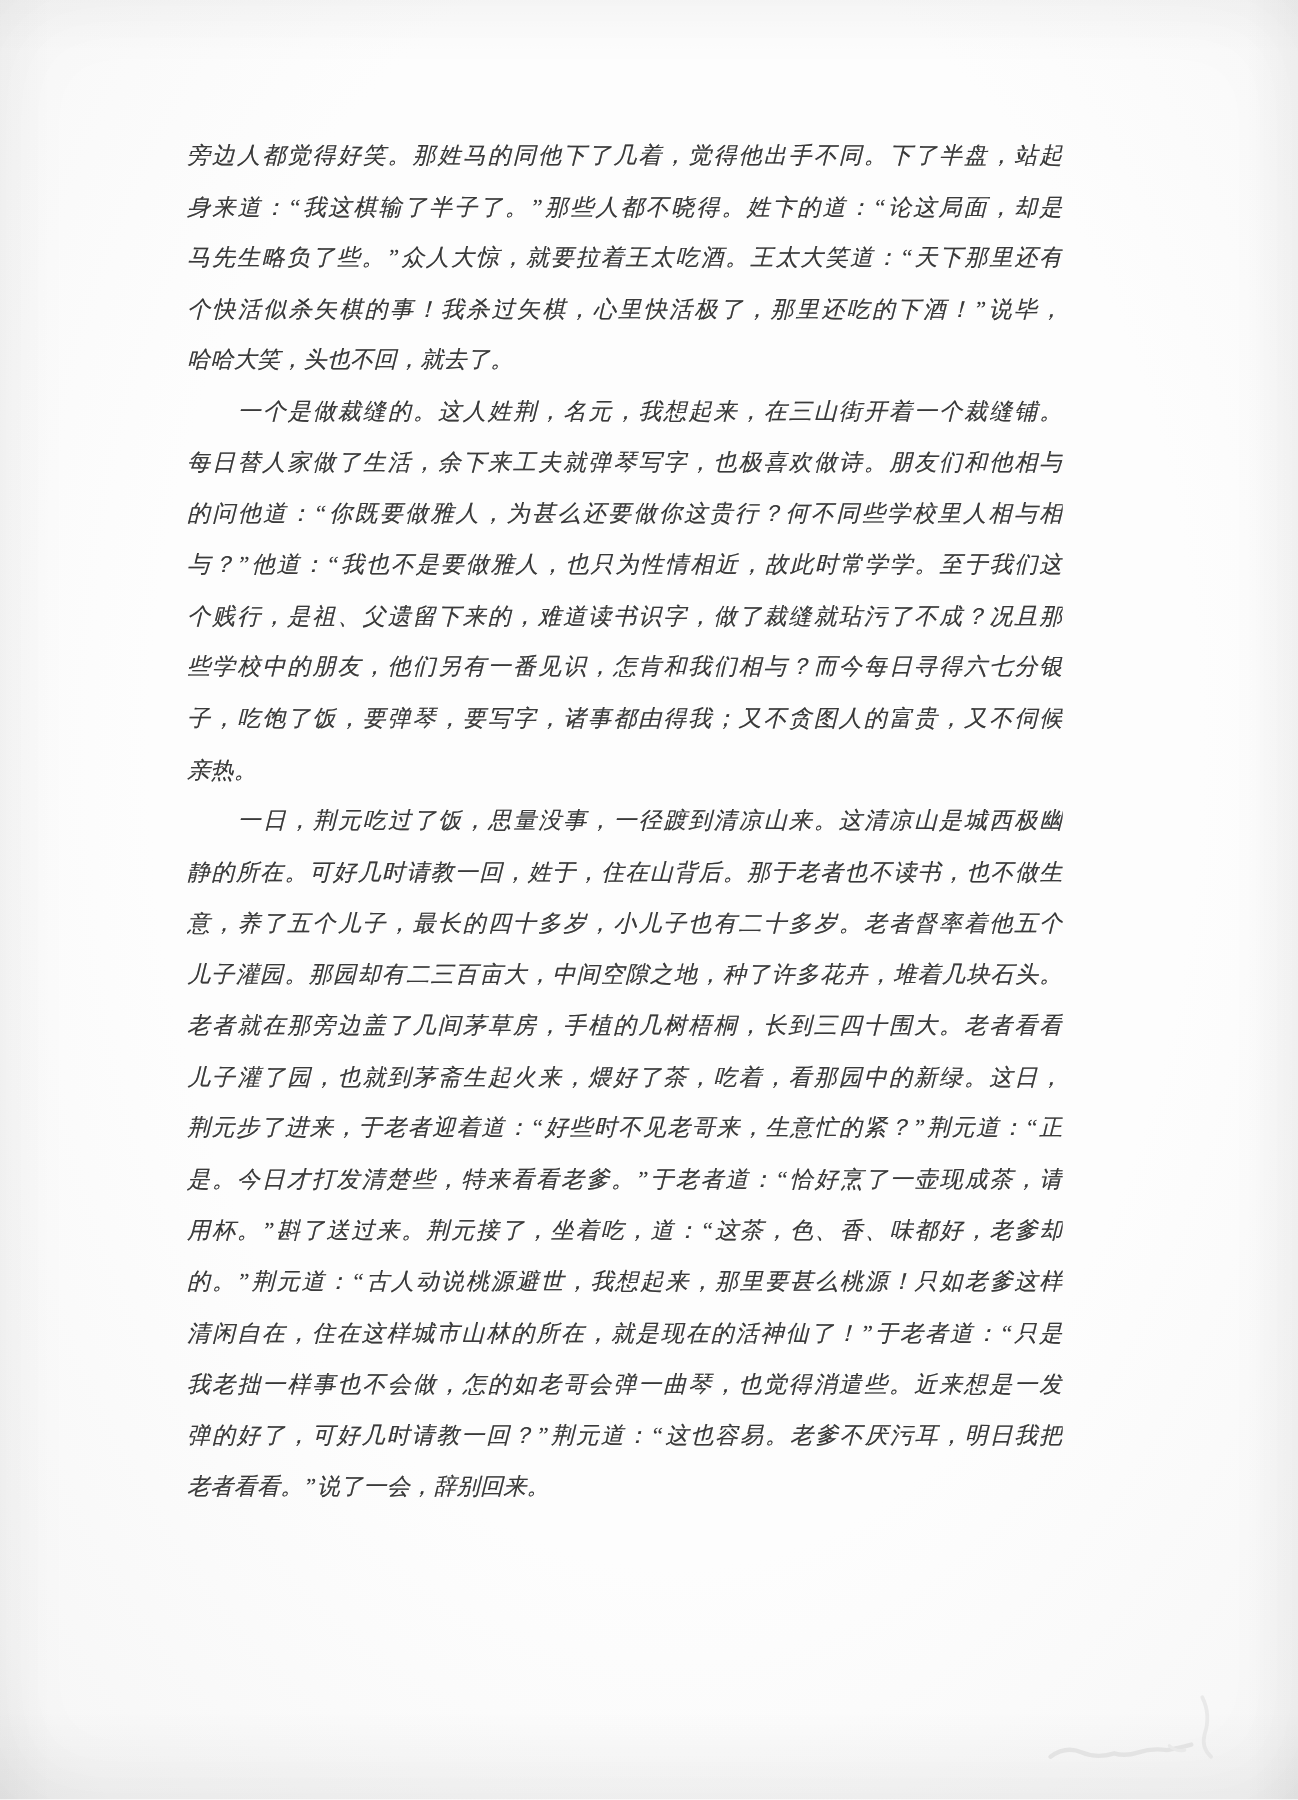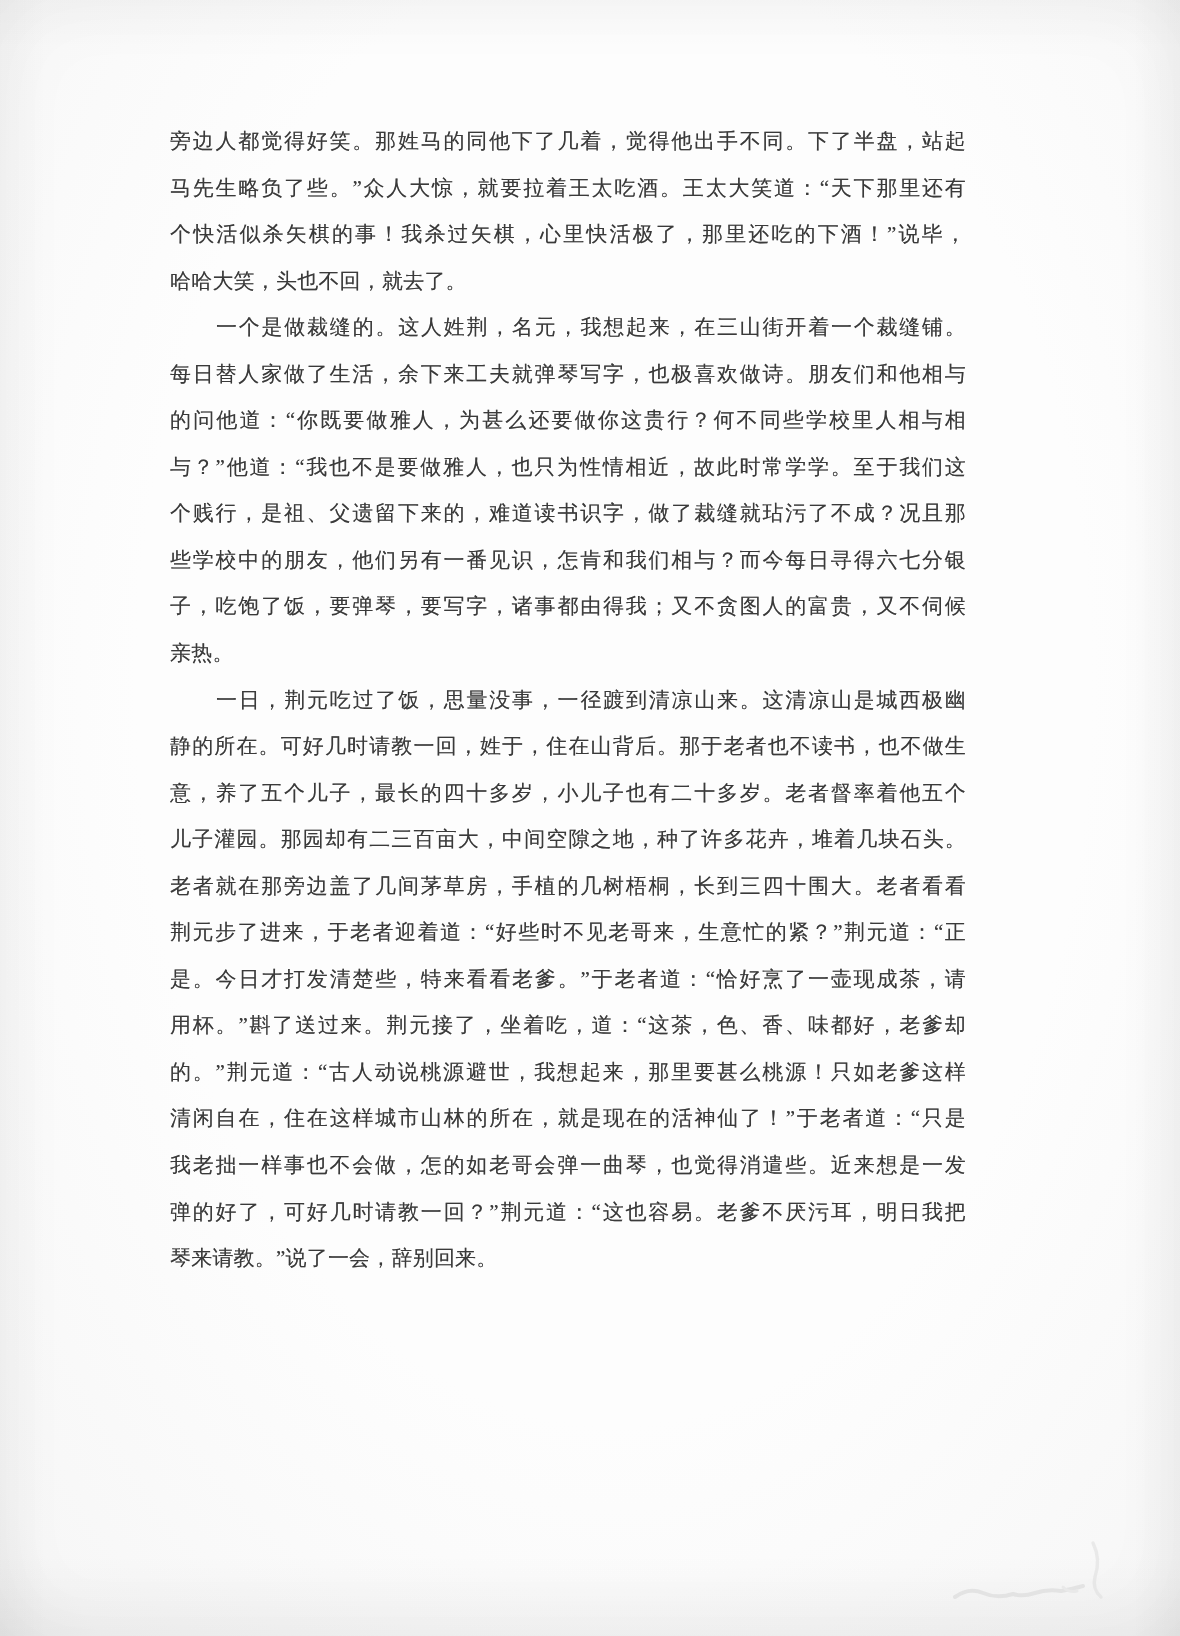--- a/index.html
+++ b/index.html
@@ -31,21 +31,21 @@
   .text-block {
     position: absolute;
     left: 170px;
     top: 118px;
     width: 796px;
     color: #3a3a3a;
     font-size: 21px;
     letter-spacing: 0.2px;
     text-shadow: 0 0 0.6px rgba(70,70,70,0.55);
   }
-  .para { margin: 0; }
+  .para { margin: 0; font-style: italic; }
   .line {
     height: 46.55px;
     line-height: 46.55px;
     overflow: hidden;
     white-space: nowrap;
   }
   .line.fill {
     white-space: normal;
     text-align: justify;
     text-align-last: justify;
@@ -63,48 +63,50 @@
     pointer-events: none;
   }
 </style>
 </head>
 <body>
 
 <div class="page">
   <div class="text-block" id="text-block">
       <div class="para">
         <div class="line fill">旁边人都觉得好笑。那姓马的同他下了几着，觉得他出手不同。下了半盘，站起</div>
+        <div class="line fill">身来道：“我这棋输了半子了。”那些人都不晓得。姓卞的道：“论这局面，却是</div>
         <div class="line fill">马先生略负了些。”众人大惊，就要拉着王太吃酒。王太大笑道：“天下那里还有</div>
         <div class="line fill">个快活似杀矢棋的事！我杀过矢棋，心里快活极了，那里还吃的下酒！”说毕，</div>
         <div class="line">哈哈大笑，头也不回，就去了。</div>
       </div>
       <div class="para">
         <div class="line fill indent">一个是做裁缝的。这人姓荆，名元，我想起来，在三山街开着一个裁缝铺。</div>
         <div class="line fill">每日替人家做了生活，余下来工夫就弹琴写字，也极喜欢做诗。朋友们和他相与</div>
         <div class="line fill">的问他道：“你既要做雅人，为甚么还要做你这贵行？何不同些学校里人相与相</div>
         <div class="line fill">与？”他道：“我也不是要做雅人，也只为性情相近，故此时常学学。至于我们这</div>
         <div class="line fill">个贱行，是祖、父遗留下来的，难道读书识字，做了裁缝就玷污了不成？况且那</div>
         <div class="line fill">些学校中的朋友，他们另有一番见识，怎肯和我们相与？而今每日寻得六七分银</div>
         <div class="line fill">子，吃饱了饭，要弹琴，要写字，诸事都由得我；又不贪图人的富贵，又不伺候</div>
         <div class="line">亲热。</div>
       </div>
       <div class="para">
         <div class="line fill indent">一日，荆元吃过了饭，思量没事，一径踱到清凉山来。这清凉山是城西极幽</div>
         <div class="line fill">静的所在。可好几时请教一回，姓于，住在山背后。那于老者也不读书，也不做生</div>
         <div class="line fill">意，养了五个儿子，最长的四十多岁，小儿子也有二十多岁。老者督率着他五个</div>
         <div class="line fill">儿子灌园。那园却有二三百亩大，中间空隙之地，种了许多花卉，堆着几块石头。</div>
         <div class="line fill">老者就在那旁边盖了几间茅草房，手植的几树梧桐，长到三四十围大。老者看看</div>
+        <div class="line fill">儿子灌了园，也就到茅斋生起火来，煨好了茶，吃着，看那园中的新绿。这日，</div>
         <div class="line fill">荆元步了进来，于老者迎着道：“好些时不见老哥来，生意忙的紧？”荆元道：“正</div>
         <div class="line fill">是。今日才打发清楚些，特来看看老爹。”于老者道：“恰好烹了一壶现成茶，请</div>
         <div class="line fill">用杯。”斟了送过来。荆元接了，坐着吃，道：“这茶，色、香、味都好，老爹却</div>
         <div class="line fill">的。”荆元道：“古人动说桃源避世，我想起来，那里要甚么桃源！只如老爹这样</div>
         <div class="line fill">清闲自在，住在这样城市山林的所在，就是现在的活神仙了！”于老者道：“只是</div>
         <div class="line fill">我老拙一样事也不会做，怎的如老哥会弹一曲琴，也觉得消遣些。近来想是一发</div>
         <div class="line fill">弹的好了，可好几时请教一回？”荆元道：“这也容易。老爹不厌污耳，明日我把</div>
-        <div class="line">琴来请教。”说了一会，辞别回来。</div>
+        <div class="line">老者看看。”说了一会，辞别回来。</div>
       </div>
     </div>
   <svg class="smudge" viewBox="0 0 230 100" xmlns="http://www.w3.org/2000/svg">
     <path d="M20 72 q14 -10 28 -4 t30 1 q10 3 22 -1 t26 -2 q12 -2 22 -5" fill="none" stroke="#d4d4d4" stroke-width="4" stroke-linecap="round"></path>
     <path d="M158 18 q8 16 2 34 q-3 12 6 20" fill="none" stroke="#dcdcdc" stroke-width="3.5" stroke-linecap="round"></path>
     <path d="M128 62 q6 6 14 4" fill="none" stroke="#e0e0e0" stroke-width="3" stroke-linecap="round"></path>
   </svg>
 </div>
 
 </body></html>

